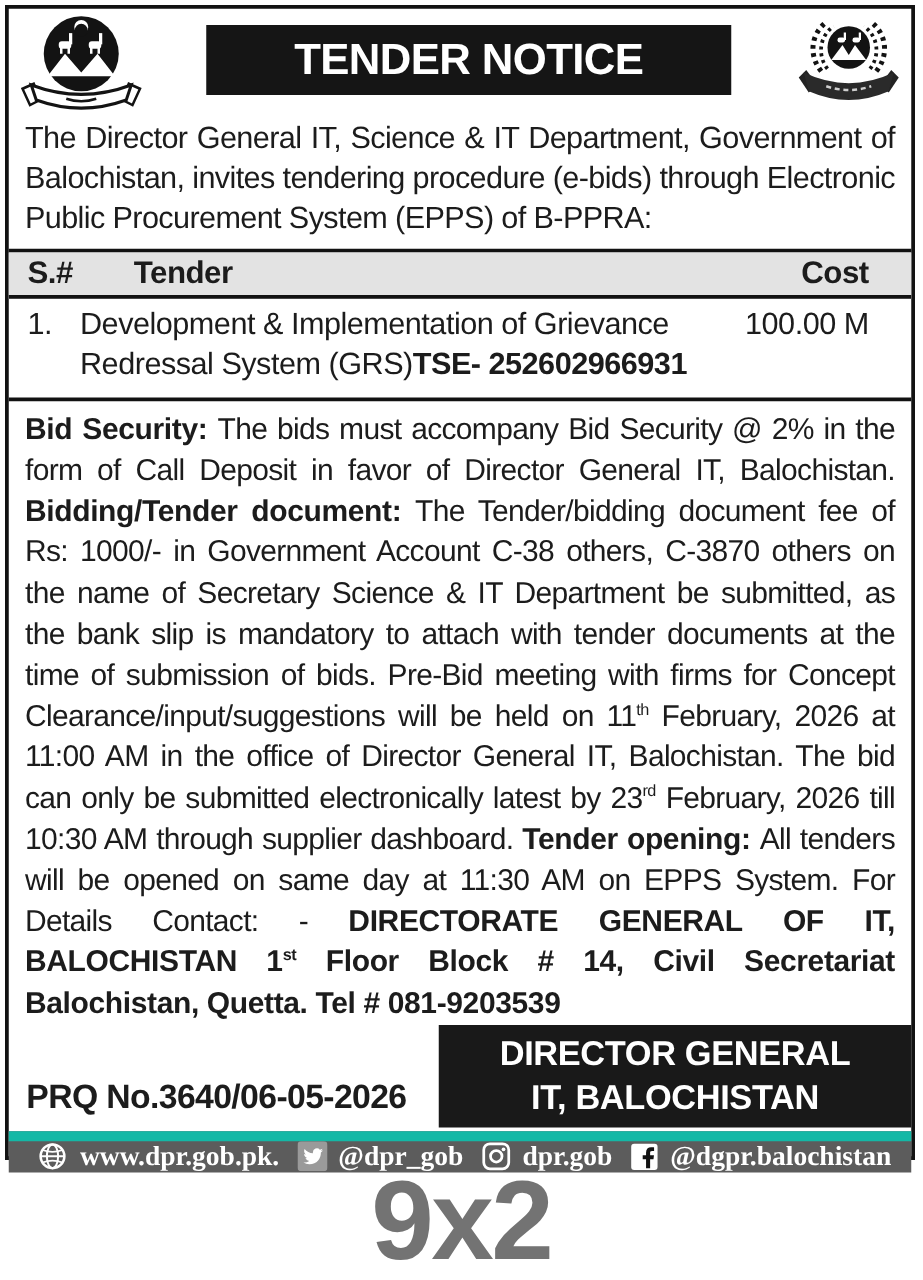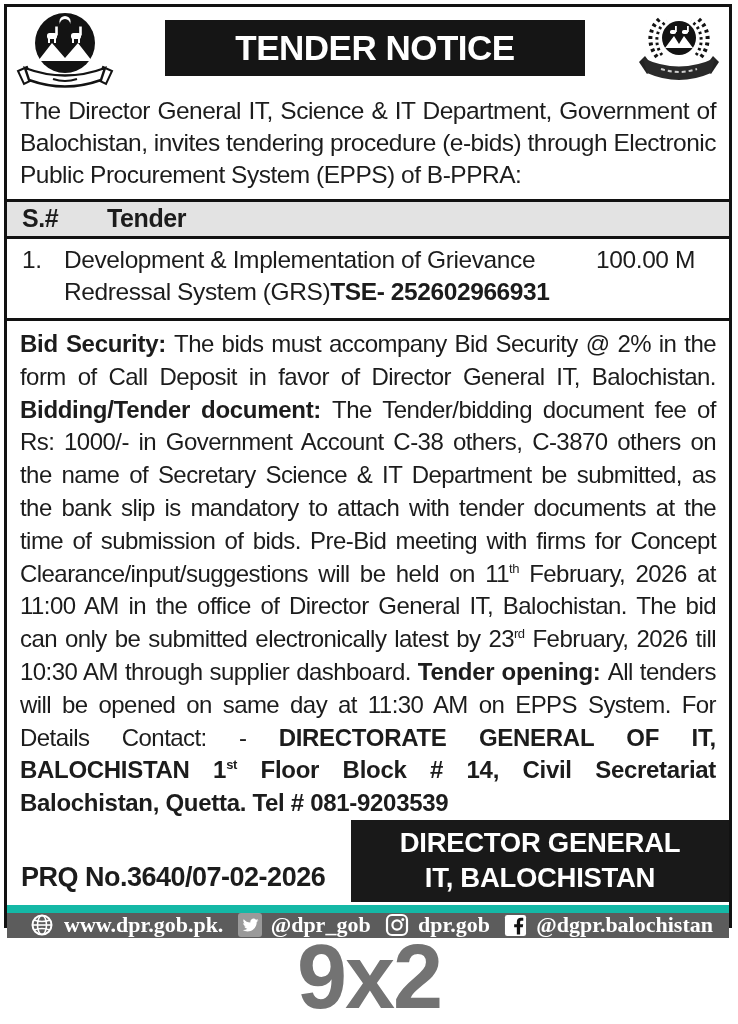--- a/index.html
+++ b/index.html
@@ -124,32 +124,33 @@
           <path d="M32 58 q18 6 36 0" fill="none" stroke="#cfcfcf" stroke-width="2" stroke-dasharray="4 3"></path>
         </svg>
       </div>
     </div>
 
     <div class="intro">The Director General IT, Science &amp; IT Department, Government of Balochistan, invites tendering procedure (e-bids) through Electronic Public Procurement System (EPPS) of B-PPRA:</div>
 
     <div class="thead">
       <span class="c-sno">S.#</span>
       <span class="c-tender">Tender</span>
+      <span class="c-cost">Cost</span>
     </div>
 
     <div class="trow">
       <span class="c-sno">1.</span>
       <span class="c-tender"><span>Development &amp; Implementation of Grievance Redressal System (GRS)</span><b>TSE- 252602966931</b></span>
       <span class="c-cost">100.00 M</span>
     </div>
 
     <div class="bodytext"><b>Bid Security: </b><span>The bids must accompany Bid Security @ 2% in the form of Call Deposit in favor of Director General IT, Balochistan. </span><b>Bidding/Tender document: </b><span>The Tender/bidding document fee of Rs: 1000/- in Government Account C-38 others, C-3870 others on the name of Secretary Science &amp; IT Department be submitted, as the bank slip is mandatory to attach with tender documents at the time of submission of bids. Pre-Bid meeting with firms for Concept Clearance/input/suggestions will be held on 11</span><span><sup>th</sup></span><span> February, 2026 at 11:00 AM in the office of Director General IT, Balochistan.  The bid can only be submitted electronically latest by 23</span><span><sup>rd</sup></span><span> February, 2026 till 10:30 AM through supplier dashboard. </span><b>Tender opening: </b><span>All tenders will be opened on same day at 11:30 AM on EPPS System.  For Details Contact: - </span><b>DIRECTORATE GENERAL OF IT, BALOCHISTAN 1</b><b><sup>st</sup></b><b> Floor Block # 14, Civil Secretariat Balochistan, Quetta.  Tel # 081-9203539</b></div>
 
     <div class="bottom-row">
-      <div class="prq">PRQ No.3640/07-02-2026</div>
+      <div class="prq">PRQ No.3640/06-05-2026</div>
       <div class="sigbox">
         <div>DIRECTOR GENERAL</div>
         <div>IT, BALOCHISTAN</div>
       </div>
     </div>
 
     <div class="footerbar">
       <span class="fitem">
         <span>
           <svg width="26" height="24" viewBox="0 0 24 24">

